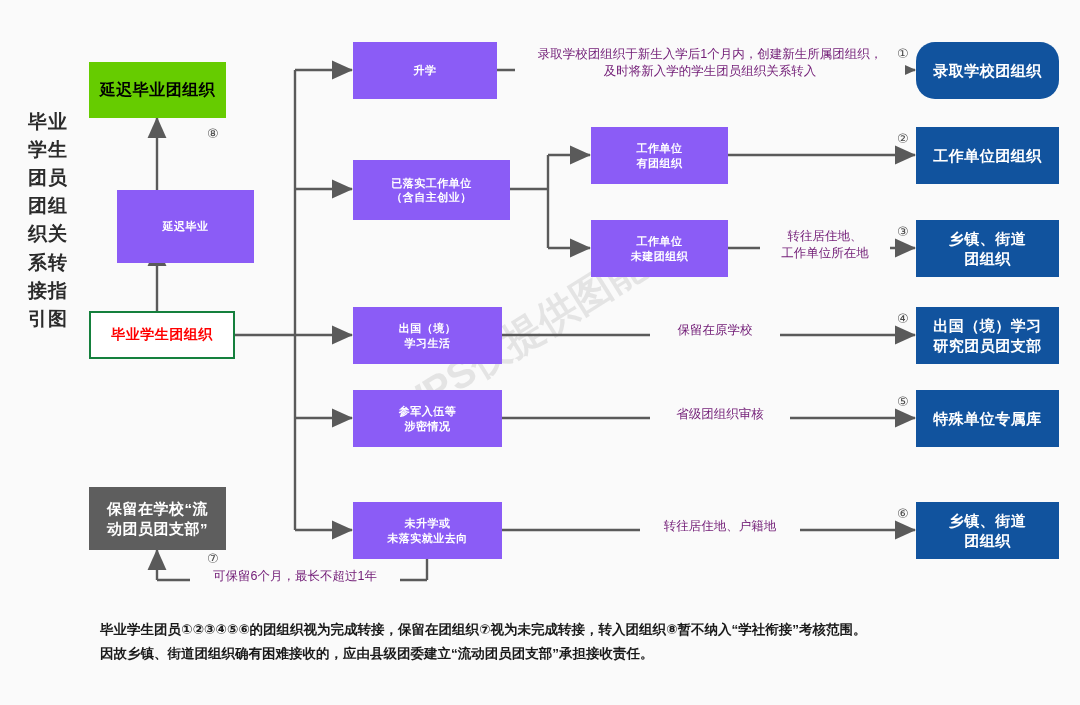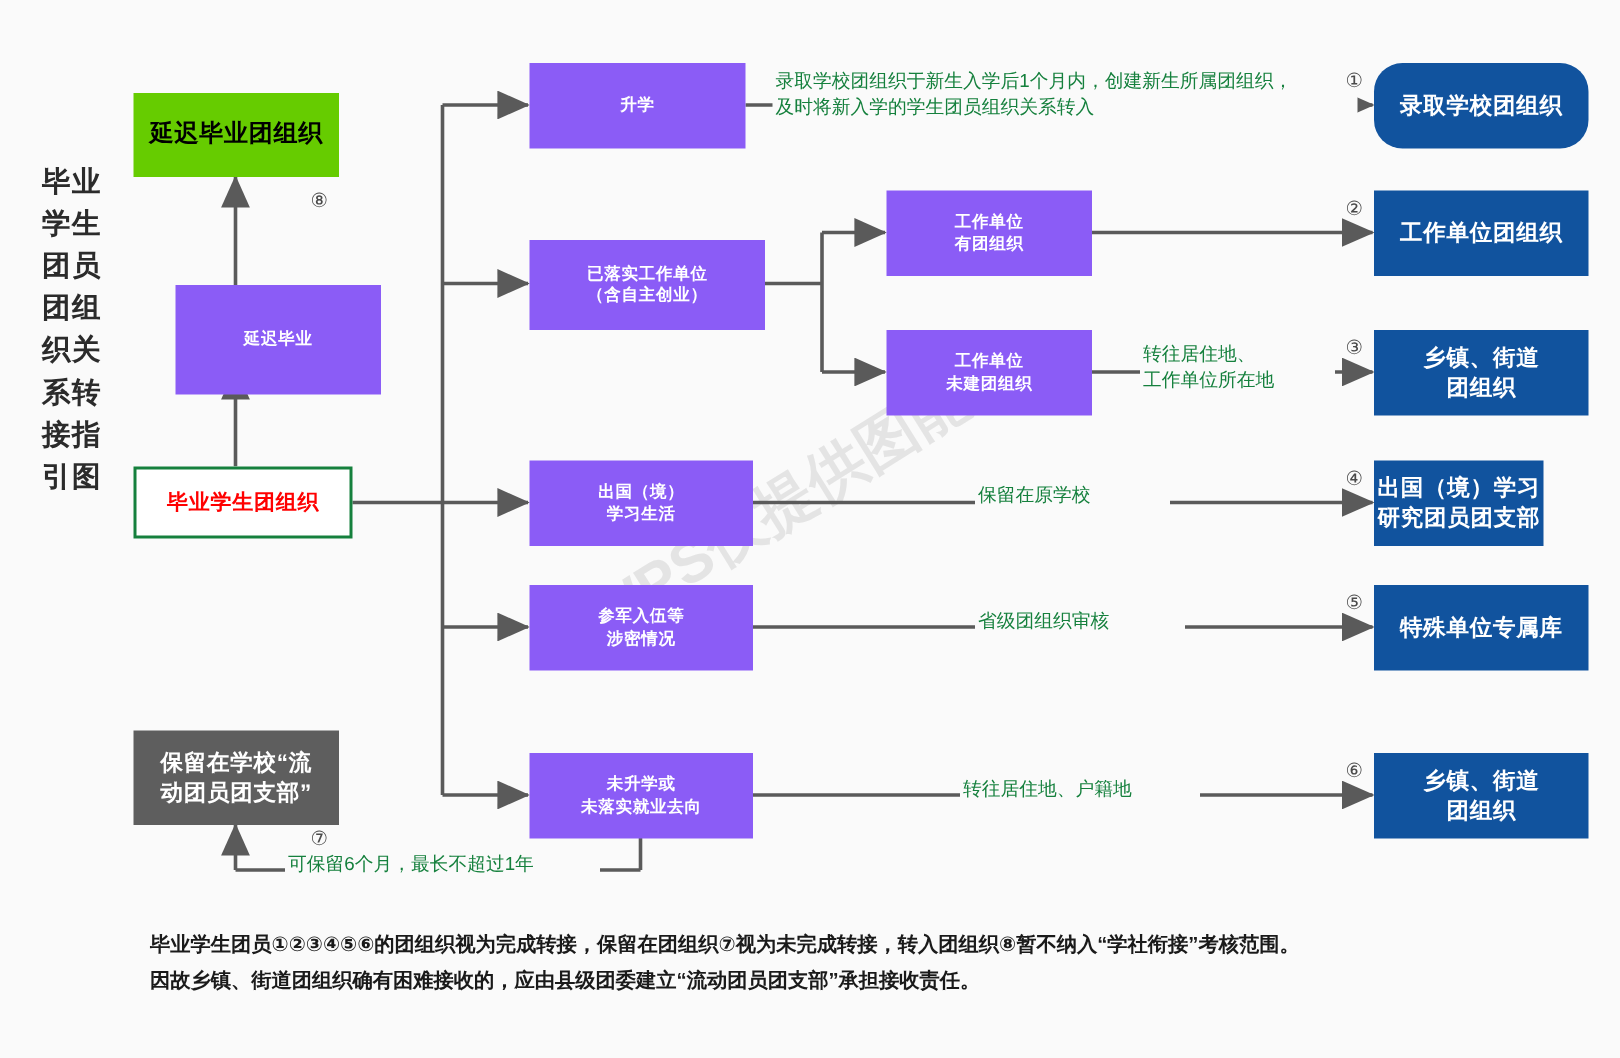--- a/index.html
+++ b/index.html
@@ -45,21 +45,22 @@
     font-weight: bold;
     color: #2b2b2b;
     line-height: 1.48;
     text-align: center;
     letter-spacing: 1px;
     white-space: pre-line;
   }
   .elabel {
     position: absolute;
     font-size: 12.5px;
-    color: #15803d;
+    color: #701a75;
+    text-align: center;
     line-height: 1.35;
     background: #fafafa;
     white-space: pre-line;
     padding: 0 2px;
   }
   .circmark {
     position: absolute;
     font-size: 13px;
     color: #4a4a4a;
   }
@@ -155,21 +156,21 @@
 
   <div class="node orange" style="left:591px; top:127px; width:137px; height:57px;">工作单位
 有团组织</div>
   <div class="node orange" style="left:591px; top:220px; width:137px; height:57px;">工作单位
 未建团组织</div>
 
   <div class="node blue" style="left:916px; top:42px;  width:143px; height:57px;border-radius:19px;">录取学校团组织</div>
   <div class="node blue" style="left:916px; top:127px; width:143px; height:57px;">工作单位团组织</div>
   <div class="node blue" style="left:916px; top:220px; width:143px; height:57px;">乡镇、街道
 团组织</div>
-  <div class="node blue" style="left:916px; top:307px; width:113px; height:57px;">出国（境）学习
+  <div class="node blue" style="left:916px; top:307px; width:143px; height:57px;">出国（境）学习
 研究团员团支部</div>
   <div class="node blue" style="left:916px; top:390px; width:143px; height:57px;">特殊单位专属库</div>
   <div class="node blue" style="left:916px; top:502px; width:143px; height:57px;">乡镇、街道
 团组织</div>
 
   <div class="elabel" style="left:515px; top:46px; width:390px;">录取学校团组织于新生入学后1个月内，创建新生所属团组织，
 及时将新入学的学生团员组织关系转入</div>
   <div class="elabel" style="left:760px; top:228px; width:130px;">转往居住地、
 工作单位所在地</div>
   <div class="elabel" style="left:650px; top:322px; width:130px;">保留在原学校</div>

